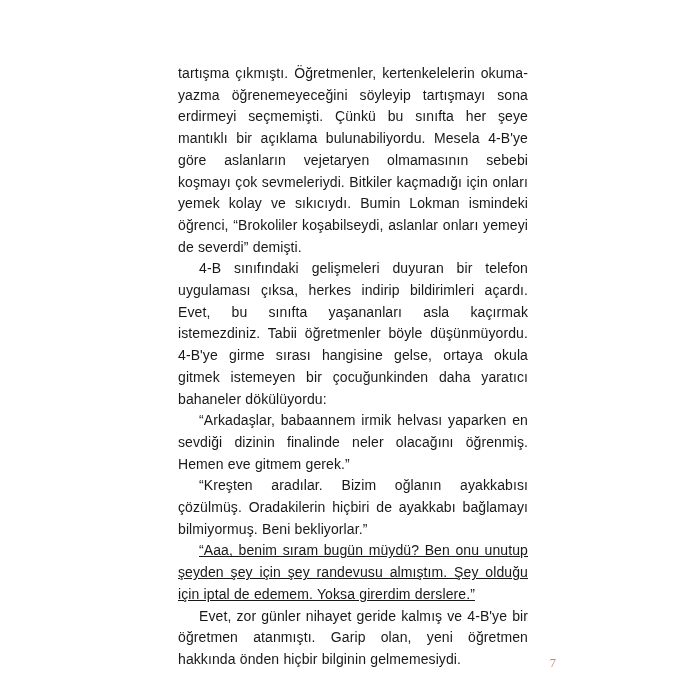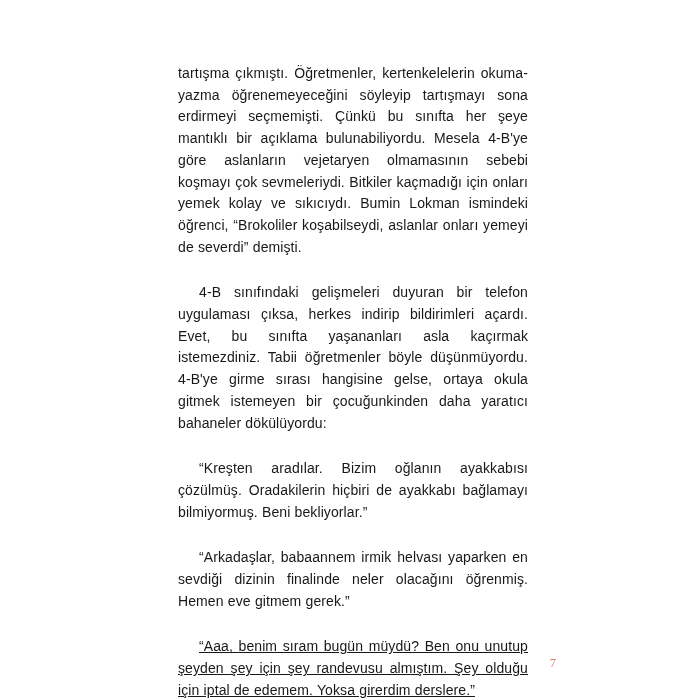--- a/index.html
+++ b/index.html
@@ -44,21 +44,20 @@
   }
 
   
   .para.cont {
     text-indent: 0;
   }
 
   
   .para.indent {
     text-indent: 21px;
-    margin-top: 24px;
   }
 
   
 
   #page-number {
     position: absolute;
     left: 0;
     top: 656px;
     width: 556px;
     text-align: right;
@@ -73,23 +72,23 @@
 <body>
 
 <div id="book-page" style="background: rgb(255, 255, 255);">
 
   <div id="text-column">
 
     <p class="para cont" style="color: rgb(24, 24, 24);">tartışma çıkmıştı. Öğretmenler, kertenkelelerin okuma-yazma öğrenemeyeceğini söyleyip tartışmayı sona erdirmeyi seçmemişti. Çünkü bu sınıfta her şeye mantıklı bir açıklama bulunabiliyordu. Mesela 4-B'ye göre aslanların vejetaryen olmamasının sebebi koşmayı çok sevmeleriydi. Bitkiler kaçmadığı için onları yemek kolay ve sıkıcıydı. Bumin Lokman ismindeki öğrenci, “Brokoliler koşabilseydi, aslanlar onları yemeyi de severdi” demişti.</p>
 
     <p class="para indent" style="color: rgb(24, 24, 24);">4-B sınıfındaki gelişmeleri duyuran bir telefon uygulaması çıksa, herkes indirip bildirimleri açardı. Evet, bu sınıfta yaşananları asla kaçırmak istemezdiniz. Tabii öğretmenler böyle düşünmüyordu. 4-B'ye girme sırası hangisine gelse, ortaya okula gitmek istemeyen bir çocuğunkinden daha yaratıcı bahaneler dökülüyordu:</p>
 
+    <p class="para indent" style="color: rgb(24, 24, 24);">“Arkadaşlar, babaannem irmik helvası yaparken en sevdiği dizinin finalinde neler olacağını öğrenmiş. Hemen eve gitmem gerek.”</p>
+
     <p class="para indent" style="color: rgb(24, 24, 24);">“Kreşten aradılar. Bizim oğlanın ayakkabısı çözülmüş. Oradakilerin hiçbiri de ayakkabı bağlamayı bilmiyormuş. Beni bekliyorlar.”</p>
-
-    <p class="para indent" style="color: rgb(24, 24, 24);">“Arkadaşlar, babaannem irmik helvası yaparken en sevdiği dizinin finalinde neler olacağını öğrenmiş. Hemen eve gitmem gerek.”</p>
 
     <p class="para indent" style="color: rgb(24, 24, 24); text-decoration: underline;">“Aaa, benim sıram bugün müydü? Ben onu unutup şeyden şey için şey randevusu almıştım. Şey olduğu için iptal de edemem. Yoksa girerdim derslere.”</p>
 
     <p class="para indent" style="color: rgb(24, 24, 24);">Evet, zor günler nihayet geride kalmış ve 4-B'ye bir öğretmen atanmıştı. Garip olan, yeni öğretmen hakkında önden hiçbir bilginin gelmemesiydi.</p>
 
   </div>
 
   <div id="page-number" style="color: rgb(208, 128, 112);">7</div>
 
 </div>

